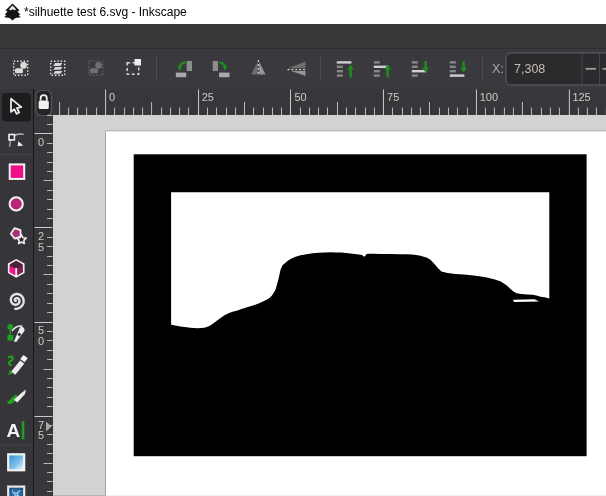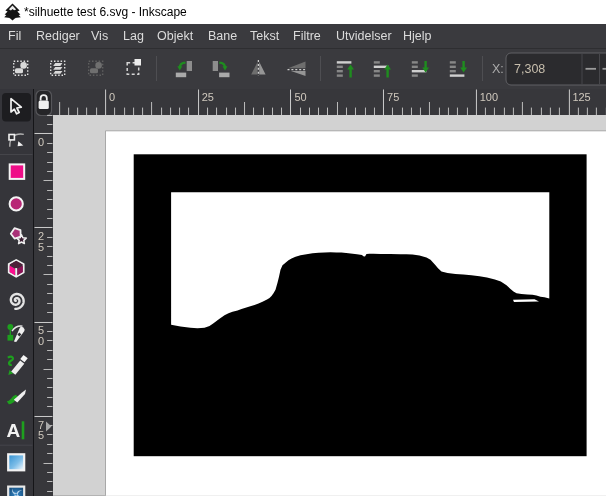--- a/index.html
+++ b/index.html
@@ -7,32 +7,20 @@
 <body>
 <div id="root">
 <div style="position:absolute;left:0;top:0;width:606px;height:24px;background:#ffffff">
 <svg width="17" height="18" viewBox="0 0 17 18" style="position:absolute;left:4px;top:3px">
         <path d="M 8.5,0.4 L 15.6,7.5 L 13.4,8.4 L 16.4,11.4 L 14.6,12.1 L 16.8,14.3 L 11,15 L 8.5,17.6 L 6,15 L 0.2,14.3 L 2.4,12.1 L 0.6,11.4 L 3.6,8.4 L 1.4,7.5 Z" fill="#151515"></path>
         <path d="M 8.5,2.6 L 12.2,6.4 L 10.1,7.3 L 8.6,5.9 L 6.9,7.5 L 4.9,6.3 Z" fill="#ffffff" opacity="0.92"></path>
         <path d="M 5.2,15.6 a 3.5 1.1 0 0 0 6.6,0 Z" fill="#151515"></path>
       </svg>
 <span style="position:absolute;left:24px;top:4.5px;font-size:12px;color:#000">*silhuette test 6.svg - Inkscape</span>
 </div>
-<div style="position:absolute;left:0;top:24px;width:606px;height:24px;background:#3a3a3e;color:#dcdcdc;font-size:12.5px">
-      <span style="position:absolute;left:8px;top:5px">Fil</span>
-      <span style="position:absolute;left:36px;top:5px">Rediger</span>
-      <span style="position:absolute;left:91px;top:5px">Vis</span>
-      <span style="position:absolute;left:123px;top:5px">Lag</span>
-      <span style="position:absolute;left:157px;top:5px">Objekt</span>
-      <span style="position:absolute;left:208px;top:5px">Bane</span>
-      <span style="position:absolute;left:250px;top:5px">Tekst</span>
-      <span style="position:absolute;left:293px;top:5px">Filtre</span>
-      <span style="position:absolute;left:336px;top:5px">Utvidelser</span>
-      <span style="position:absolute;left:403px;top:5px">Hjelp</span>
-    </div>
 <div style="position:absolute;left:0;top:48px;width:606px;height:40.5px;background:#3a3a3e;border-top:1px solid #2e2e31"></div>
 <svg width="606" height="40.5" viewBox="0 0 606 40.5" style="position:absolute;left:0;top:48px">
       <rect x="13.7" y="13.2" width="14" height="14" fill="none" stroke="#e0e0e0" stroke-width="1.4" stroke-dasharray="1.5 1.8"></rect>
       <circle cx="23.6" cy="17.4" r="3.3" fill="#d9d9d9"></circle>
       <rect x="15" y="20.3" width="8" height="5" rx="1.6" fill="#d9d9d9"></rect>
       <rect x="50.7" y="13.2" width="14" height="14" fill="none" stroke="#e0e0e0" stroke-width="1.4" stroke-dasharray="1.5 1.8"></rect>
       <path d="M 53.2,17.9 L 55.2,15.1 L 62.4,15.1 L 60.4,17.9 Z" fill="#d9d9d9"></path>
       <path d="M 53.2,21.8 L 55.2,19.0 L 62.4,19.0 L 60.4,21.8 Z" fill="#d9d9d9"></path>
       <path d="M 53.2,25.7 L 55.2,22.9 L 62.4,22.9 L 60.4,25.7 Z" fill="#d9d9d9"></path>
       <rect x="88.7" y="13.2" width="14" height="14" fill="none" stroke="#5f5f5f" stroke-width="1.4" stroke-dasharray="1.5 1.8"></rect>

